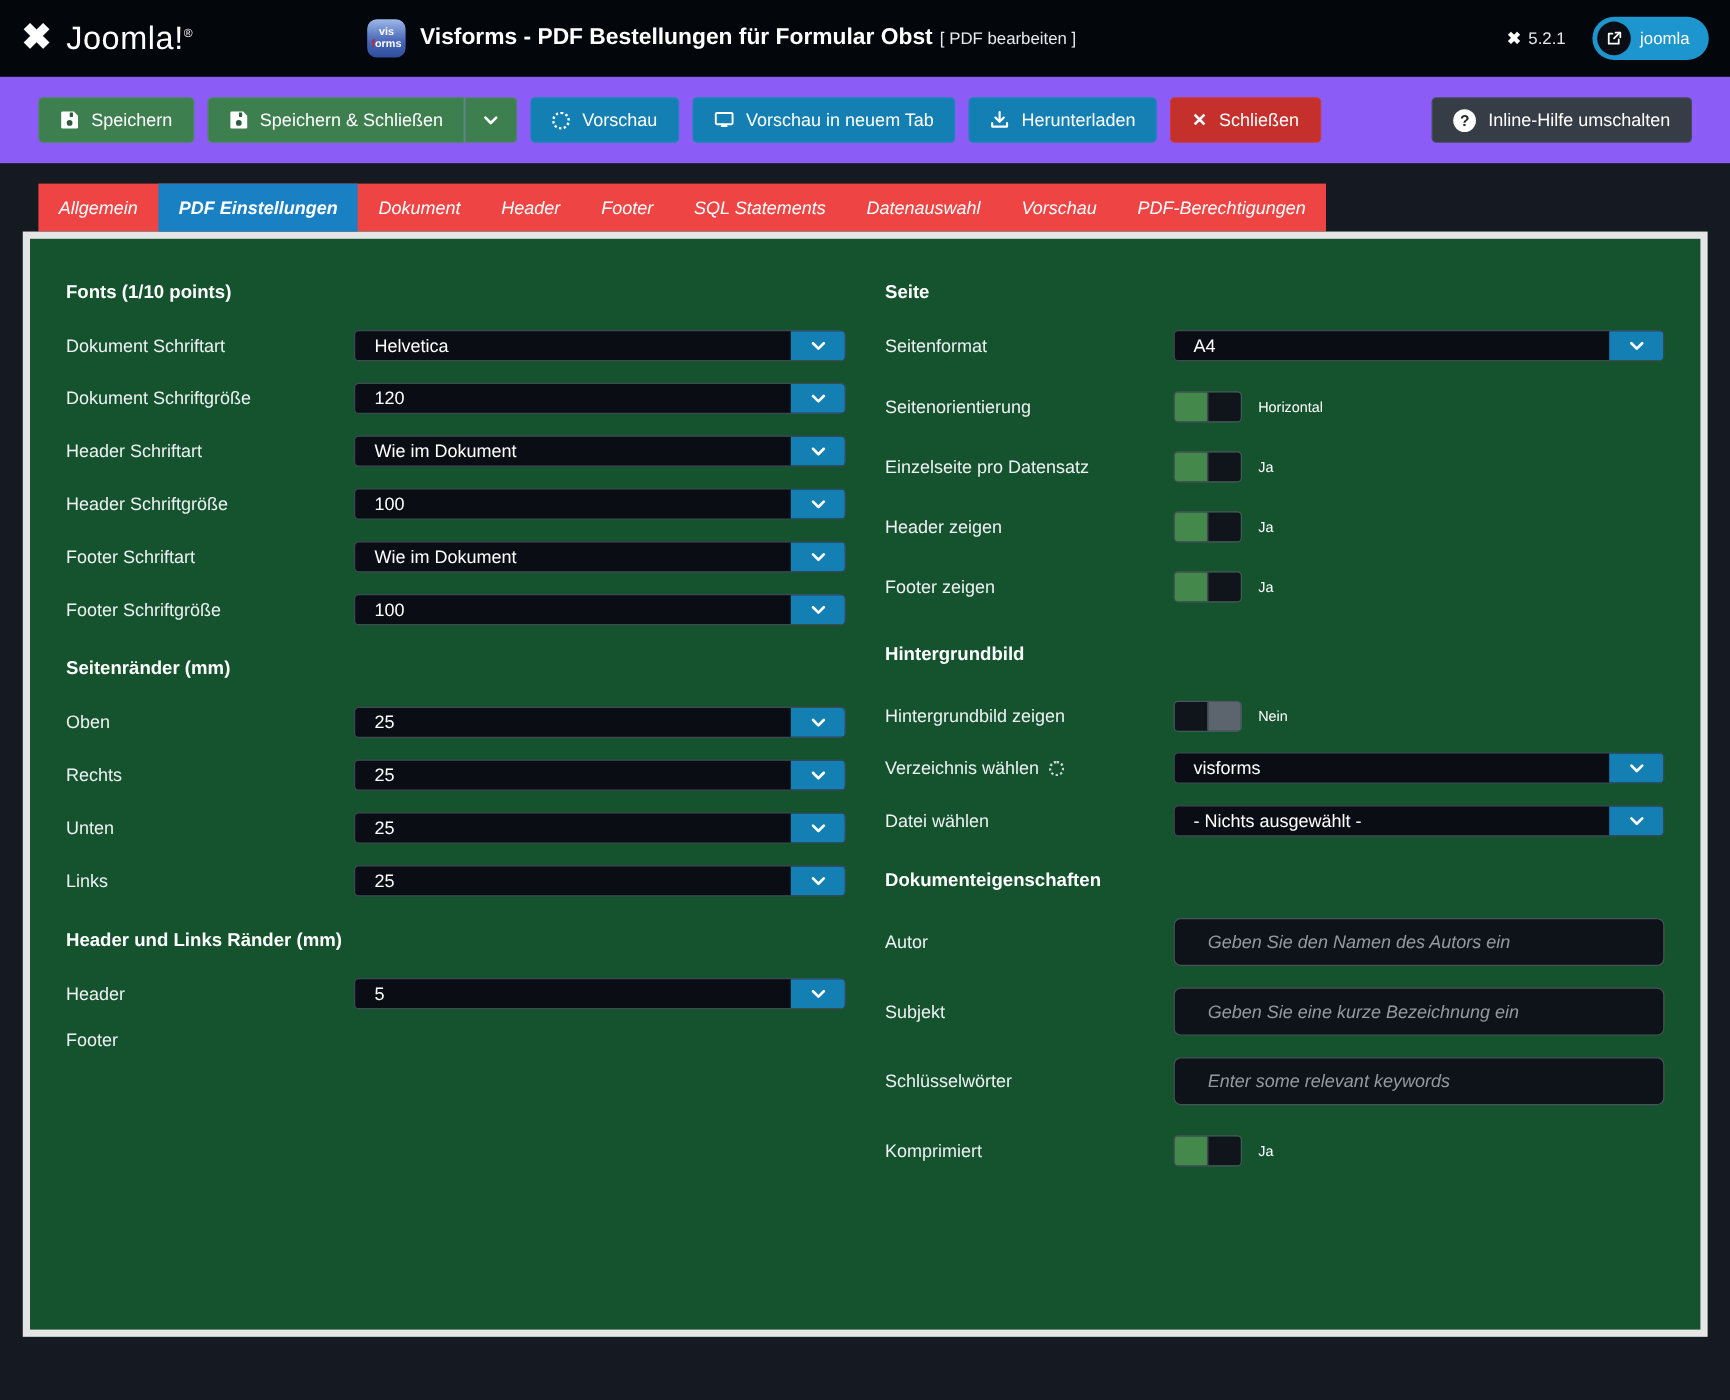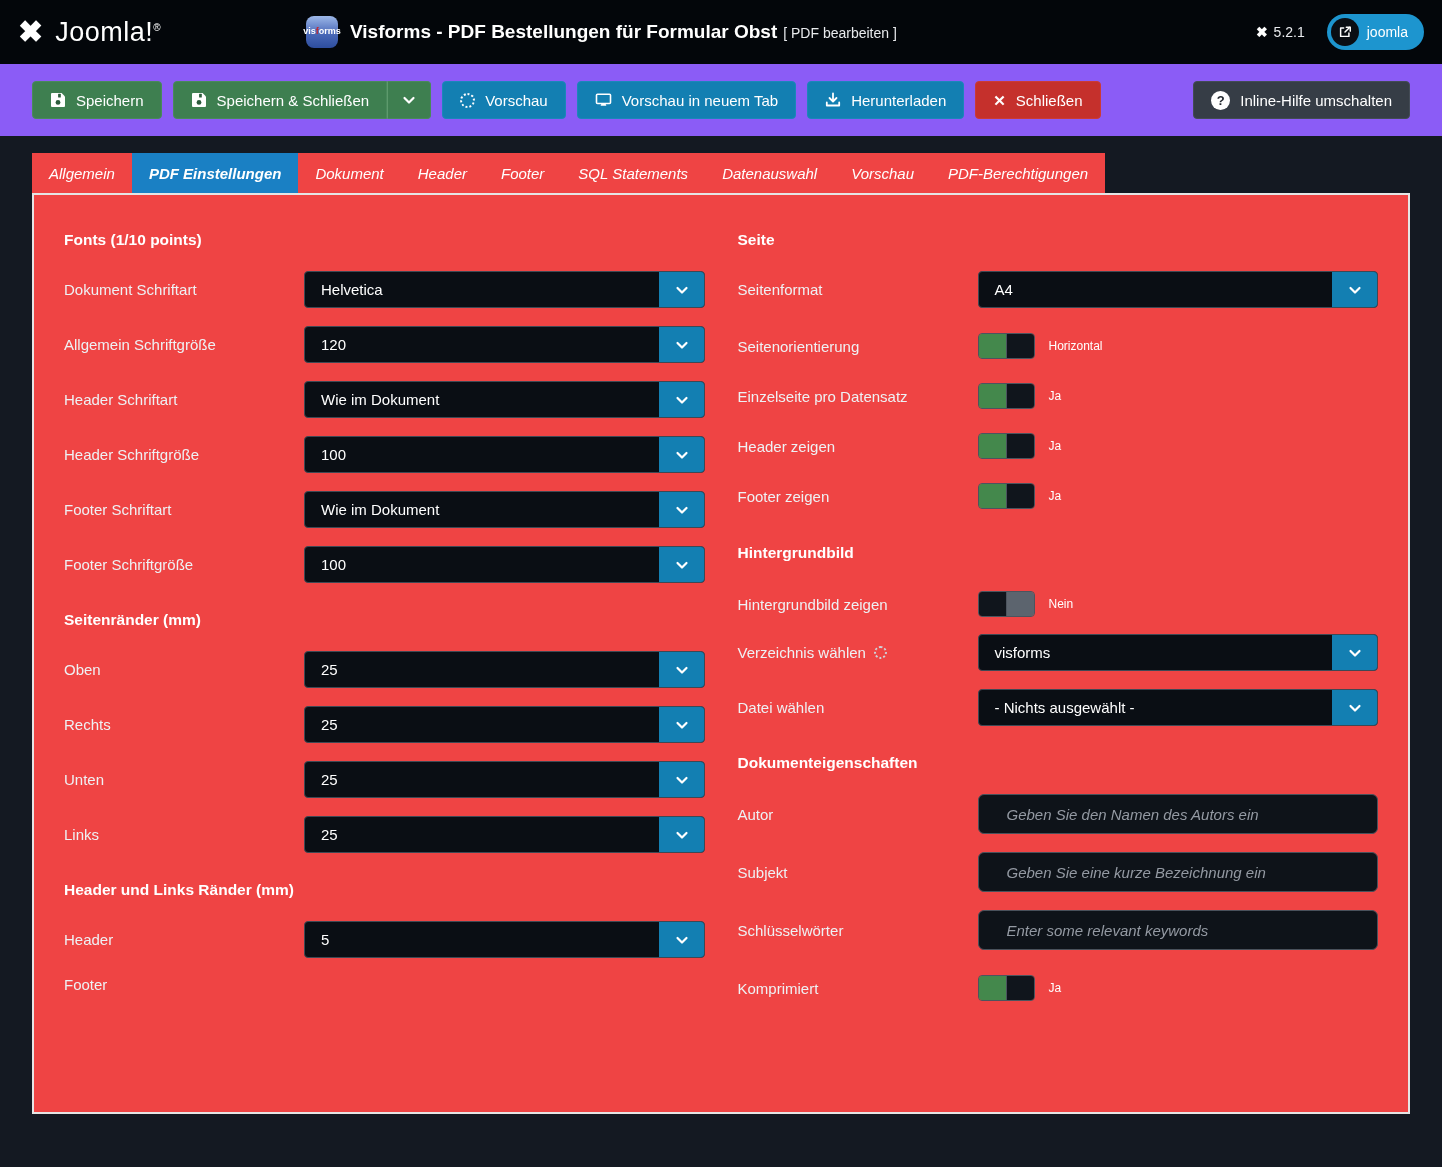--- a/index.html
+++ b/index.html
@@ -17,21 +17,21 @@
     display:flex; align-items:center; padding:0 18px;
   }
   .brand { display:flex; align-items:center; gap:12px; min-width:288px; cursor:pointer; }
   .joomla-glyph { font-size:30px; color:#fff; line-height:1; font-weight:bold; }
   .brand-word { font-size:27px; color:#fff; letter-spacing:.5px; }
   .brand-reg { font-size:10px; vertical-align:super; }
   .title-group { display:flex; align-items:center; gap:12px; flex:1; }
   .visforms-badge {
     width:32px; height:32px; border-radius:8px; flex:0 0 32px;
     background:linear-gradient(#9db8e8 0%, #4a69b8 55%, #2d4d9e 100%);
-    display:flex; flex-direction:row; align-items:center; justify-content:center;
+    display:flex; flex-direction:column; align-items:center; justify-content:center;
     font-size:9px; font-weight:bold; line-height:1.1; color:#fff;
   }
   .visforms-badge .f-red { color:#c42530; }
   .page-title { font-size:19px; font-weight:bold; color:#fff; }
   .title-suffix { font-size:14px; font-weight:normal; color:#e8eaed; margin-left:6px; }
   .top-meta { display:flex; align-items:center; gap:22px; }
   .version { display:flex; align-items:center; gap:6px; font-size:14px; color:#e8eaed; }
   .version .joomla-glyph { font-size:14px; }
   .account-pill {
     display:flex; align-items:center; gap:8px;
@@ -79,34 +79,34 @@
   
   .tabs-row { margin:17px 32px 0 32px; display:flex; width:fit-content; background:#ef4444;font-style:italic; }
   .tab {
     height:40px; display:flex; align-items:center; padding:0 17px;
     font-size:15px; color:#fff; cursor:pointer;
   }
   .tab.active { background:#1a80c4; font-weight:bold; }
 
   
   .panel {
-    margin:0 32px; background:#ef4444; border:2px solid #e5e5e5;
+    margin:0 19px; background:#14532d; border:6px solid #e5e5e5;
     height:921px; padding:30px 30px 0 30px;
   }
   .form-grid { display:grid; grid-template-columns:1fr 1fr; column-gap:33px; }
 
   .section-heading { font-size:15.5px; font-weight:bold; color:#fff; margin:6px 0 22px 0; }
   .section-heading.spaced { margin-top:28px; }
 
   .field-row { display:flex; align-items:center; margin-bottom:18px; }
   .field-label { flex:0 0 240px; font-size:15px; color:#eef1f4; display:flex; align-items:center; gap:8px; }
   .mini-spinner { width:13px; height:13px; border:2px dotted #cfd4da; border-radius:50%; display:inline-block; }
 
   .select {
-    flex:1; height:37px; display:flex; align-items:stretch; cursor:pointer;
+    flex:1; height:26px; display:flex; align-items:stretch; cursor:pointer;
     border:1px solid #3f4854; border-radius:4px; background:#0a0e14; overflow:hidden;
   }
   .select-value { flex:1; display:flex; align-items:center; padding:0 16px; font-size:15px; color:#fff; }
   .select-caret {
     width:46px; background:#137fb2; display:flex; align-items:center; justify-content:center;
     margin:-1px; border-radius:0 4px 4px 0;
   }
 
   .toggle-row { height:40px; margin-bottom:10px; }
   .toggle {
@@ -235,21 +235,21 @@
         <div class="select">
           <span class="select-value">Helvetica</span>
           <span class="select-caret">
               <svg width="16" height="16" viewBox="0 0 16 16" fill="none" stroke="#fff" stroke-width="2.2" stroke-linecap="round" stroke-linejoin="round">
                 <path d="M3.5 6 8 10.5 12.5 6"></path>
               </svg>
             </span>
         </div>
       </div>
       <div class="field-row">
-        <span class="field-label">Allgemein Schriftgröße</span>
+        <span class="field-label">Dokument Schriftgröße</span>
         <div class="select">
           <span class="select-value">120</span>
           <span class="select-caret">
               <svg width="16" height="16" viewBox="0 0 16 16" fill="none" stroke="#fff" stroke-width="2.2" stroke-linecap="round" stroke-linejoin="round">
                 <path d="M3.5 6 8 10.5 12.5 6"></path>
               </svg>
             </span>
         </div>
       </div>
       <div class="field-row">

